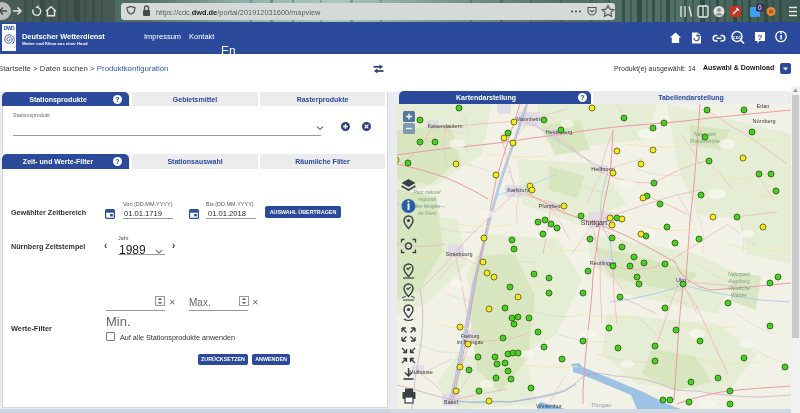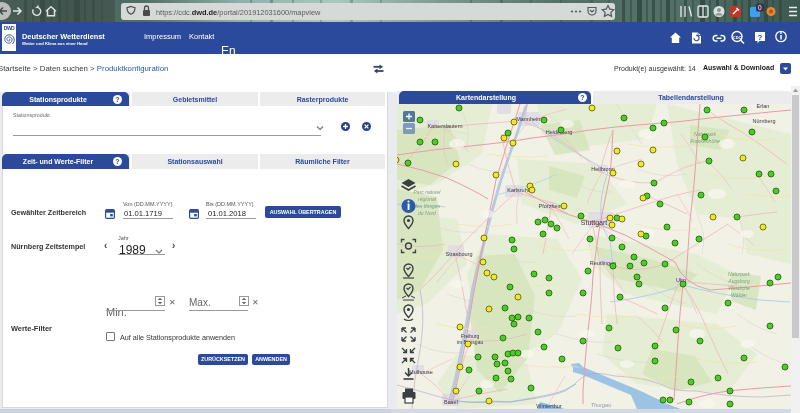--- a/index.html
+++ b/index.html
@@ -252,21 +252,21 @@
   <div class="abs" style="left:119px;top:243px;font-size:12px;color:#222;">1989</div>
   <div class="abs" style="left:155px;top:249px;">
       <svg width="8" height="6">
         <path d="M 1 1 l3 3 3 -3" stroke="#777" stroke-width="1.1" fill="none"></path>
       </svg>
     </div>
   <div class="abs" style="left:118px;top:254px;width:47px;height:1px;background:#999;"></div>
   <div class="abs" style="left:172px;top:239.5px;font-size:10px;font-weight:bold;color:#444;">›</div>
 
   <div class="abs" style="left:11px;top:296px;font-size:7.4px;font-weight:bold;color:#333;margin-top:28px;">Werte-Filter</div>
-  <div class="abs" style="left:106px;top:306px;font-size:11px;color:#666;">Min.</div>
+  <div class="abs" style="left:106px;top:314px;font-size:13px;color:#666;">Min.</div>
   <div class="abs" style="left:155px;top:296px;">
       <svg width="10" height="10">
         <rect x="0.5" y="0.5" width="9" height="9" fill="none" stroke="#999" stroke-width="1"></rect>
         <path d="M 2.8 4 l2.2 -2.2 2.2 2.2 z M 2.8 6 l2.2 2.2 2.2 -2.2 z" fill="#666"></path>
       </svg>
     </div>
   <div class="abs" style="left:106px;top:310px;width:59px;height:1px;background:#999;"></div>
   <div class="abs" style="left:169px;top:298px;font-size:8px;color:#666;">✕</div>
   <div class="abs" style="left:189px;top:296.5px;font-size:10px;color:#666;">Max.</div>
   <div class="abs" style="left:239px;top:296px;">

